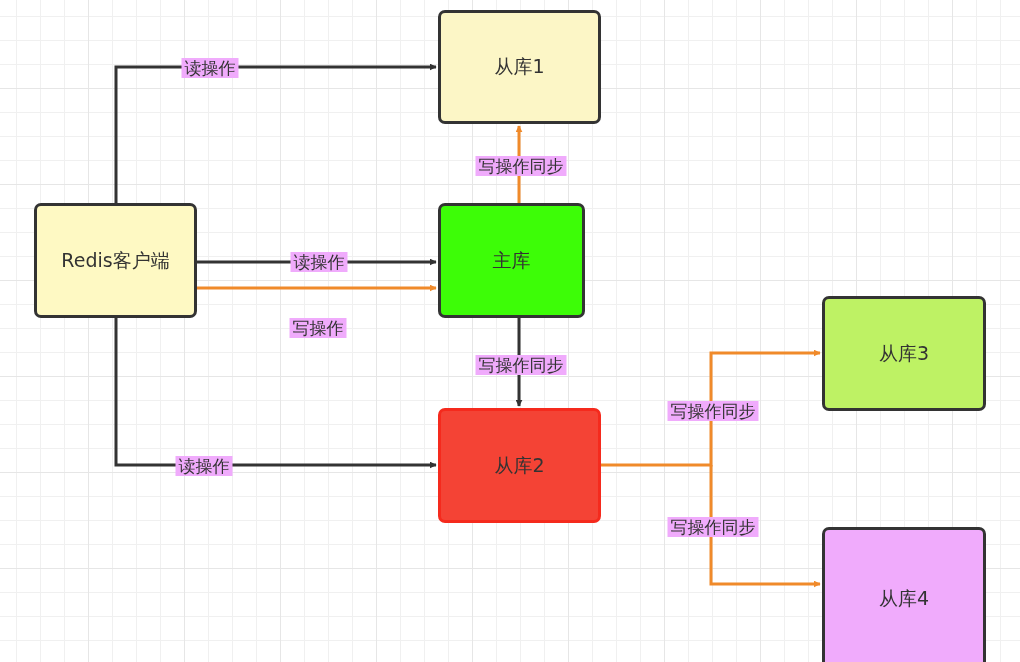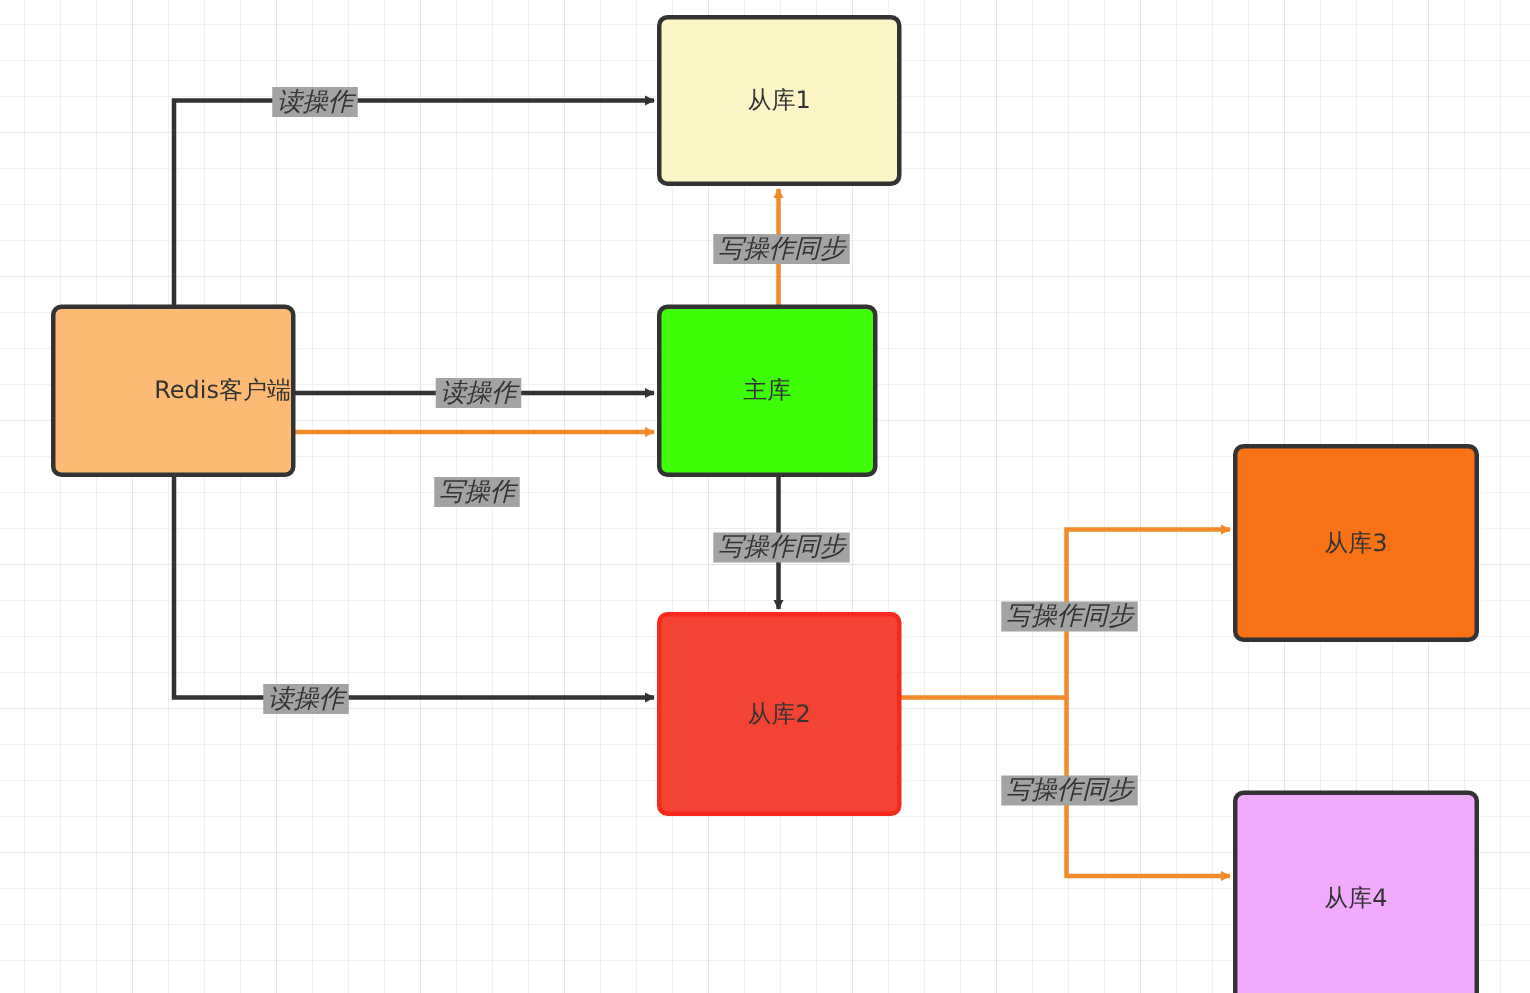--- a/index.html
+++ b/index.html
@@ -13,26 +13,26 @@
       linear-gradient(to bottom, #f0f0f0 1px, transparent 1px);
     background-size: 96px 96px, 96px 96px, 24px 24px, 24px 24px;
     background-position: -8px -8px, -8px -8px, -8px -8px, -8px -8px;
     font-family: "DejaVu Sans", "Liberation Sans", sans-serif;
   }
   svg#edges { position: absolute; left: 0; top: 0; }
   .node {
     position: absolute; box-sizing: border-box;
     border: 3px solid #333333; border-radius: 7px;
     display: flex; align-items: center; justify-content: center;
-    font-size: 16px; color: #333333;
+    font-size: 19px; color: #333333;
   }
   .edge-label {
     position: absolute; transform: translate(-50%, -50%);
-    background: #a3a3a3; padding: 0 3px; font-size: 17px; color: #333333;
-    white-space: nowrap; line-height: 20px; font-style: italic;
+    background: #f0abfc; padding: 0 3px; font-size: 17px; color: #333333;
+    white-space: nowrap; line-height: 20px;
   }
 </style>
 </head>
 <body>
 
 <svg id="edges" width="1020" height="662">
   <defs>
     <marker id="arrow-dark" viewBox="0 0 10 10" refX="9" refY="5" markerWidth="7" markerHeight="7" orient="auto-start-reverse" markerUnits="userSpaceOnUse">
       <path d="M0,0 L10,5 L0,10 z" fill="#333333"></path>
     </marker>
@@ -54,30 +54,30 @@
   <path d="M519,317 L519,406" fill="none" stroke="#333333" stroke-width="3" marker-end="url(#arrow-dark)"></path>
 
   <path d="M600,465 L711,465 L711,353 L820,353" fill="none" stroke="#f08a2a" stroke-width="3" marker-end="url(#arrow-orange)"></path>
 
   <path d="M711,465 L711,584 L820,584" fill="none" stroke="#f08a2a" stroke-width="3" marker-end="url(#arrow-orange)"></path>
 </svg>
 
 <div class="node" style="left:438px;top:10px;width:163px;height:114px;background:#fcf6c6;">
   <span>从库1</span>
 </div>
-<div class="node" style="left:34px;top:203px;width:163px;height:115px;background:#fdba74;justify-content:flex-end;">
+<div class="node" style="left:34px;top:203px;width:163px;height:115px;background:#fef9c3;">
   <span>Redis客户端</span>
 </div>
 <div class="node" style="left:438px;top:203px;width:147px;height:115px;background:#3dfd07;">
   <span>主库</span>
 </div>
-<div class="node" style="left:438px;top:408px;width:163px;height:136px;background:#f44335;border-color:#f52a1d;">
+<div class="node" style="left:438px;top:408px;width:163px;height:115px;background:#f44335;border-color:#f52a1d;">
   <span>从库2</span>
 </div>
-<div class="node" style="left:822px;top:296px;width:164px;height:132px;background:#f97316;">
+<div class="node" style="left:822px;top:296px;width:164px;height:115px;background:#bef264;">
   <span>从库3</span>
 </div>
 <div class="node" style="left:822px;top:527px;width:164px;height:144px;background:#f0abfc;">
   <span>从库4</span>
 </div>
 
 <span class="edge-label" style="left:210px;top:68px;">读操作</span>
 <span class="edge-label" style="left:319px;top:262px;">读操作</span>
 <span class="edge-label" style="left:318px;top:289px;margin-top:39px;">写操作</span>
 <span class="edge-label" style="left:204px;top:466px;">读操作</span>

